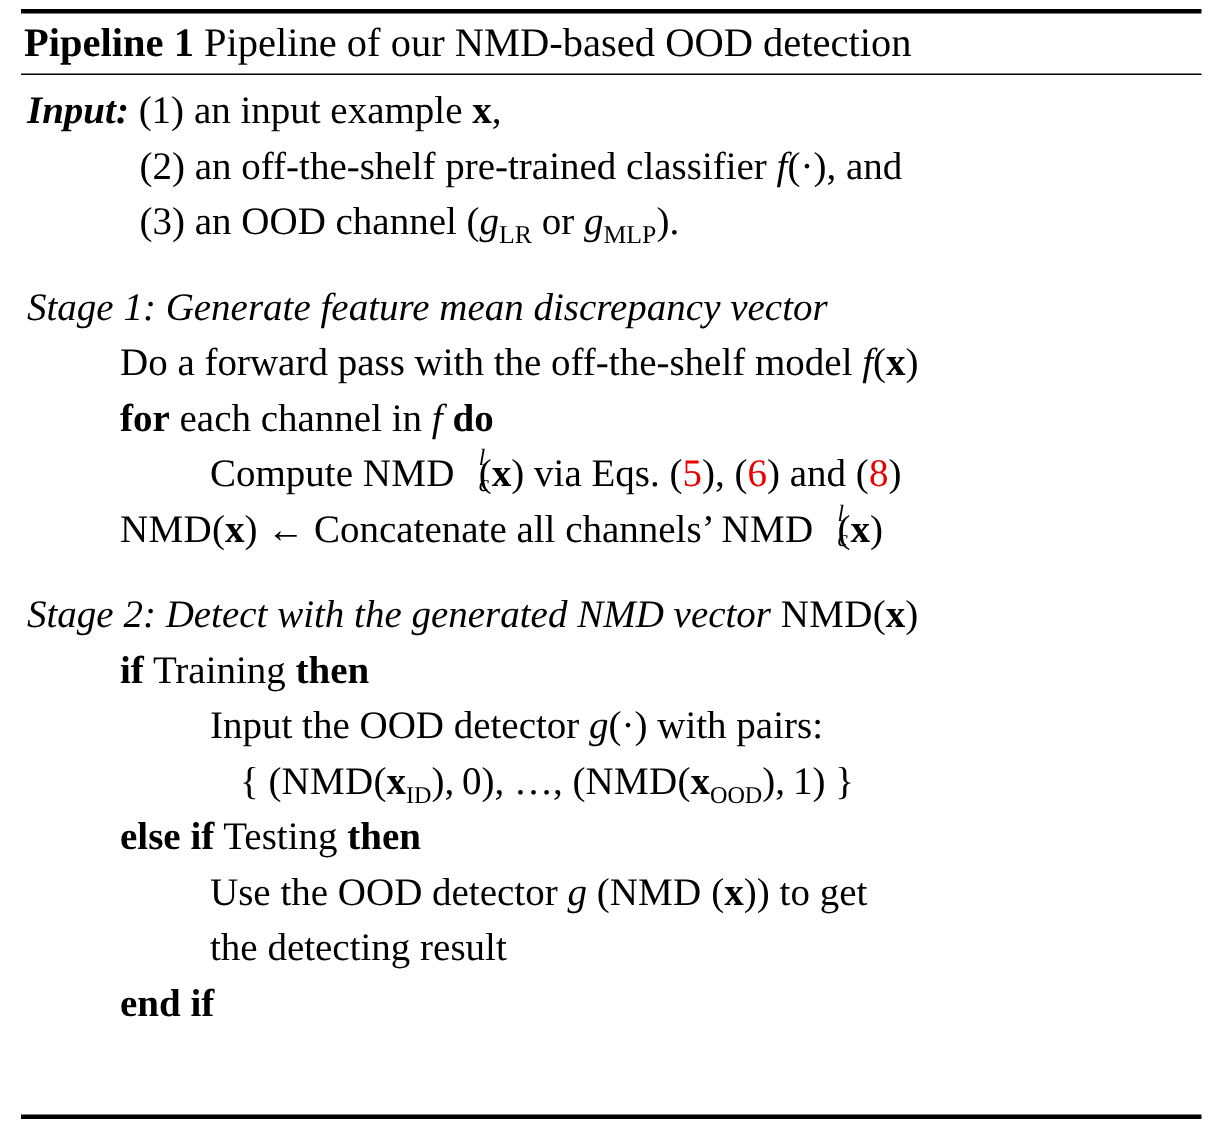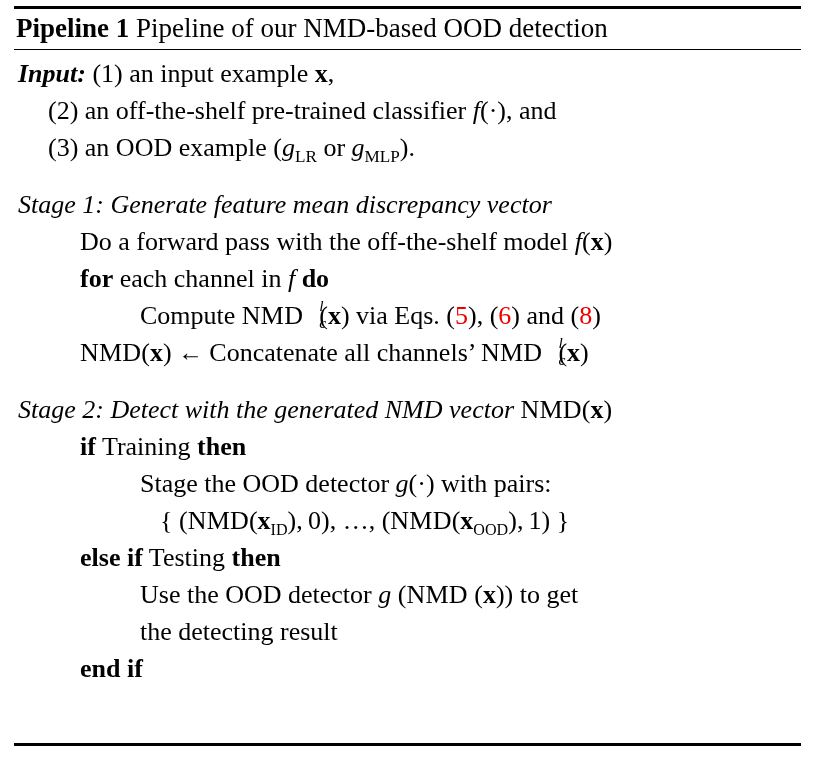--- a/index.html
+++ b/index.html
@@ -59,21 +59,21 @@
 
   .line {
     position: relative;
     white-space: nowrap;
     height: 37px;
   }
 
   
   .ind0 { padding-left: 18px; }
   .ind1 { padding-left: 80px; }
-  .ind2 { padding-left: 48px; }
+  .ind2 { padding-left: 48px; margin-left: 45px; }
   .ind3 { padding-left: 140px; }
   .gap-md { height: 20px; }
 
   
   .input-line .input-label {
     font-weight: bold;
     font-style: italic;
   }
 
   
@@ -145,21 +145,21 @@
       <span>an input example </span><span class="mathbf">x</span><span>,</span>
     </div>
 
     <div class="line ind2">
       <span>(2)</span>
       <span>an off-the-shelf pre-trained classifier </span><span class="mathit">f</span><span class="paren">(·)</span><span>, and</span>
     </div>
 
     <div class="line ind2">
       <span>(3)</span>
-      <span>an OOD example (</span><span class="mathit">g</span><sub class="sc">LR</sub><span> or </span><span class="mathit">g</span><sub class="sc">MLP</sub><span>).</span>
+      <span>an OOD channel (</span><span class="mathit">g</span><sub class="sc">LR</sub><span> or </span><span class="mathit">g</span><sub class="sc">MLP</sub><span>).</span>
     </div>
 
     <div class="gap-md"></div>
 
     <div class="line ind0">
       <span class="stage">Stage 1: Generate feature mean discrepancy vector</span>
     </div>
 
     <div class="line ind1">
       <span>Do a forward pass with the off-the-shelf model </span><span class="mathit">f</span><span class="paren">(</span><span class="mathbf">x</span><span class="paren">)</span>
@@ -182,21 +182,21 @@
 
     <div class="line ind0">
       <span class="stage">Stage 2: Detect with the generated NMD vector </span><span class="smallcaps">NMD</span><span class="paren">(</span><span class="mathbf">x</span><span class="paren">)</span>
     </div>
 
     <div class="line ind1">
       <span class="kw">if</span><span> Training </span><span class="kw">then</span>
     </div>
 
     <div class="line ind3">
-      <span>Stage the OOD detector </span><span class="mathit">g</span><span class="paren">(·)</span><span> with pairs:</span>
+      <span>Input the OOD detector </span><span class="mathit">g</span><span class="paren">(·)</span><span> with pairs:</span>
     </div>
 
     <div class="line" style="padding-left:160px">
       <span class="paren">{</span>
       <span class="paren">(</span><span class="smallcaps">NMD</span><span class="paren">(</span><span class="mathbf">x</span><sub>ID</sub><span class="paren">)</span>, <span>0</span><span class="paren">)</span>, <span>…</span>, <span class="paren">(</span><span class="smallcaps">NMD</span><span class="paren">(</span><span class="mathbf">x</span><sub>OOD</sub><span class="paren">)</span>, <span>1</span><span class="paren">)</span>
       <span class="paren">}</span>
     </div>
 
     <div class="line ind1">
       <span class="kw">else if</span><span> Testing </span><span class="kw">then</span>

